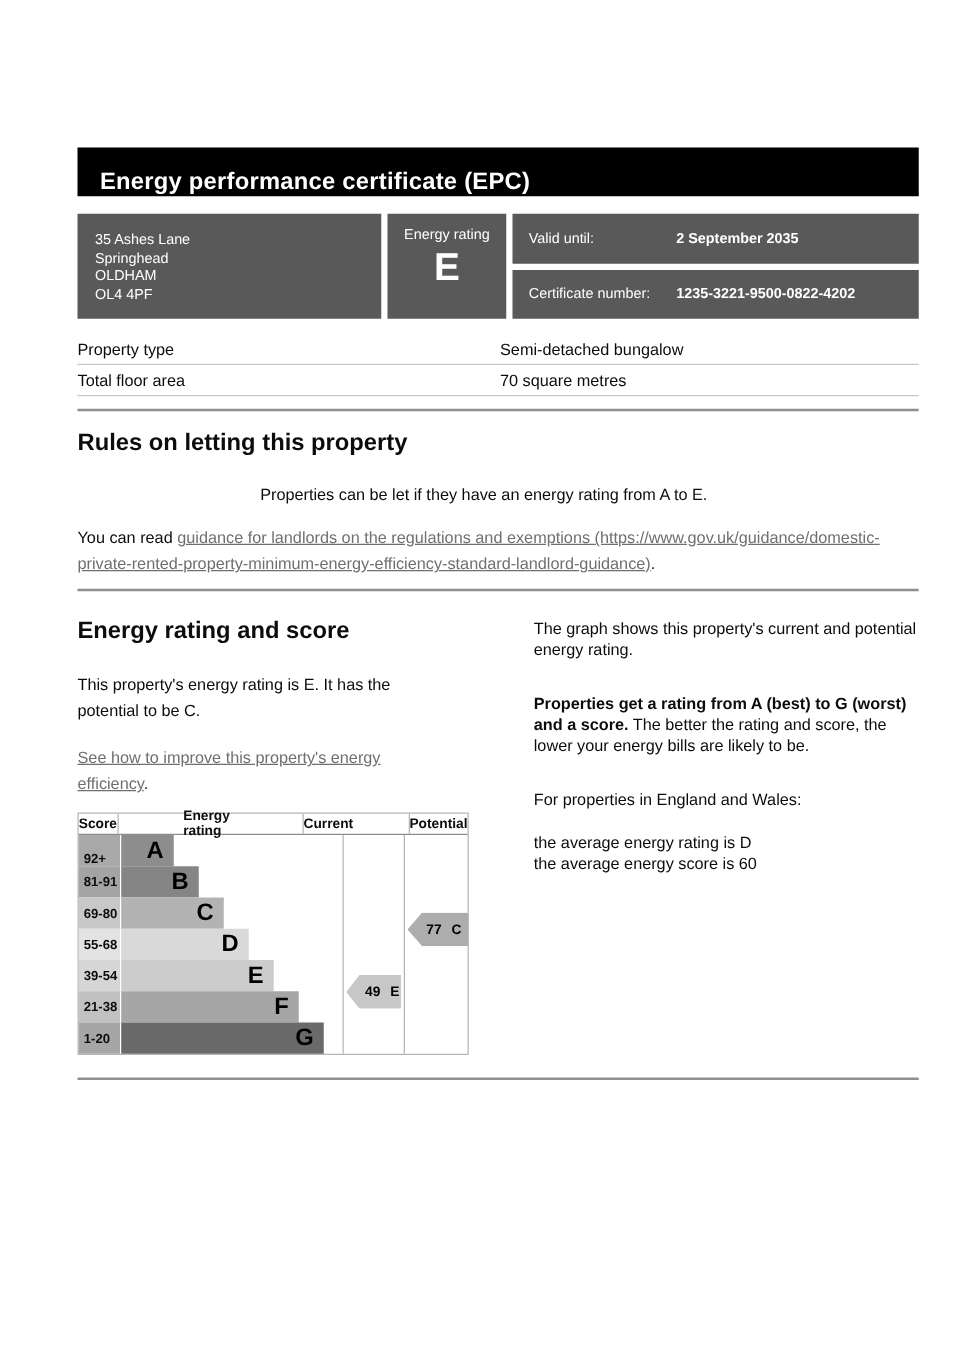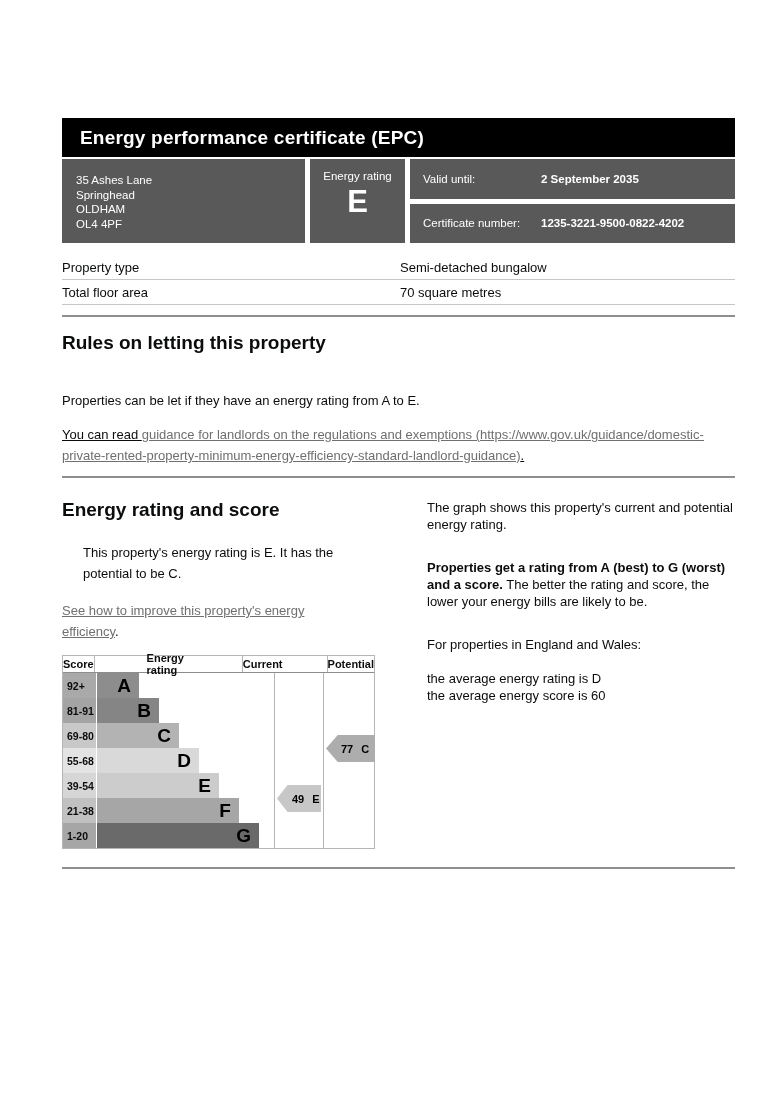--- a/index.html
+++ b/index.html
@@ -8,56 +8,56 @@
     width: 775px; height: 1097px;
     font-family: "Liberation Sans", "DejaVu Sans", sans-serif;
     color: #0b0c0c;
     position: relative;
   }
   .page { padding: 118px 40px 0 62px; width: 775px; }
 
   
   .header-bar {
     background: #000000; color: #ffffff;
-    height: 39px; display: flex; align-items: center;
+    height: 39px; display: flex; align-items: flex-end;
     padding-left: 18px;
   }
   .header-bar h1 { font-size: 19px; font-weight: bold; letter-spacing: 0.2px; }
 
   
-  .summary { display: flex; gap: 5px; margin-top: 2px; height: 84px; }
+  .summary { display: flex; gap: 5px; margin-top: 14px; height: 84px; }
   .gbox { background: #595959; color: #ffffff; }
   .address-box { width: 243px; padding: 14px 0 0 14px; font-size: 11.5px; line-height: 14.5px; }
   .rating-box { width: 95px; display: flex; flex-direction: column; align-items: center; padding-top: 11px; }
   .rating-box .rating-label { font-size: 11.5px; }
   .rating-box .rating-letter { font-size: 31px; font-weight: bold; line-height: 34px; margin-top: 3px; }
   .cert-col { flex: 1; display: flex; flex-direction: column; gap: 5px; border-radius: 22px; }
   .cert-row { flex: 1; display: flex; align-items: center; padding-left: 13px; font-size: 11.5px; }
   .cert-row .lbl { width: 118px; }
   .cert-row .val { font-weight: bold; }
 
   
   .details { margin-top: 12px; font-size: 13px; }
   .details-row { display: flex; align-items: center; height: 25px; border-bottom: 1px solid #c6c6c6; }
   .details-row .lbl { width: 338px; }
 
   
   .rule { border: none; border-top: 2px solid #8f8f8f; margin-top: 10px; }
   h2 { font-size: 19px; font-weight: bold; }
   .section h2 { margin-top: 15px; }
   p, .body-text { font-size: 13px; line-height: 17px; }
-  .rules-para { margin-top: 38px; max-width: 650px; }
-  .link-para { margin-top: 15px; max-width: 655px; line-height: 21px; text-decoration: underline; }
+  .rules-para { margin-top: 21px; max-width: 650px; text-align: center; }
+  .link-para { margin-top: 15px; max-width: 655px; line-height: 21px; }
   a.doc-link { color: #6f6f6f; text-decoration: underline; cursor: pointer; }
 
   
   .columns { display: flex; margin-top: 21px; }
   .col-left { width: 352px; }
   .col-right { flex: 1; margin-left: 13px; }
-  .col-left p.intro { margin-top: 21px; max-width: 300px; line-height: 21px; margin-left: 21px; }
+  .col-left p.intro { margin-top: 21px; max-width: 300px; line-height: 21px; }
   .col-left .improve-link { display: inline-block; margin-top: 16px; max-width: 300px; line-height: 21px; font-size: 13px; }
   .col-right p { margin-bottom: 0; }
   .col-right .p-gap { margin-top: 26px; }
   .col-right .p-gap-sm { margin-top: 17px; }
 
   
   .epc { margin-top: 13px; width: 313px; border: 1px solid #b5b5b5; font-size: 11px; }
   .epc-header { display: flex; height: 17px; align-items: center; border-bottom: 1px solid #8d8d8d; font-weight: bold; gap: 44px; }
   .eh-score { width: 34px; text-align: center; border-right: 1px solid #b5b5b5; line-height: 16px; }
   .eh-rating { width: 177px; padding-left: 8px; }
@@ -147,21 +147,21 @@
       <div class="epc">
         <div class="epc-header">
           <div class="eh-score">Score</div>
           <div class="eh-rating">Energy rating</div>
           <div class="eh-current">Current</div>
           <div class="eh-potential">Potential</div>
         </div>
         <div class="epc-body">
 
           <div class="epc-row">
-            <div class="band-score-cell" style="background: rgb(169, 169, 169);">
+            <div class="band-score-cell" style="background: rgb(169, 169, 169); align-items: flex-end;">
                 <span>92+</span>
               </div>
             <div class="band-track">
                 <div class="band-bar" style="width: 23.7%; background: rgb(141, 141, 141);">
                   <span class="band-letter">A</span>
                 </div>
               </div>
           </div>
           <div class="epc-row">
             <div class="band-score-cell" style="background: rgb(164, 164, 164);">

